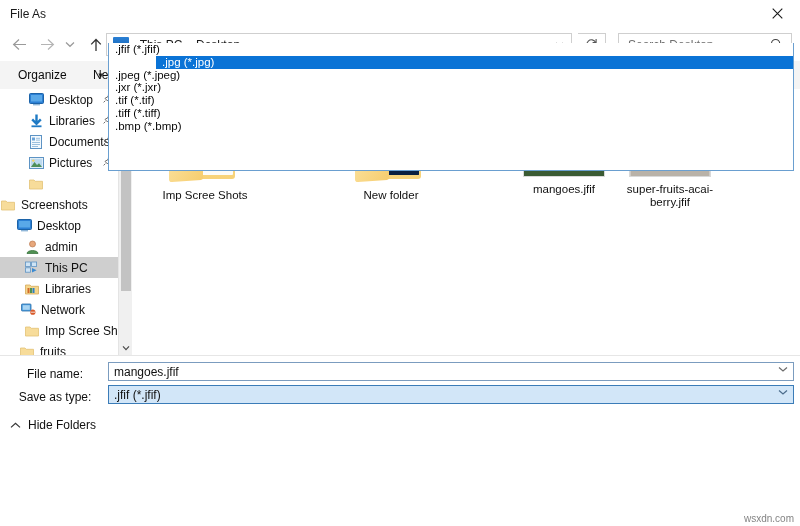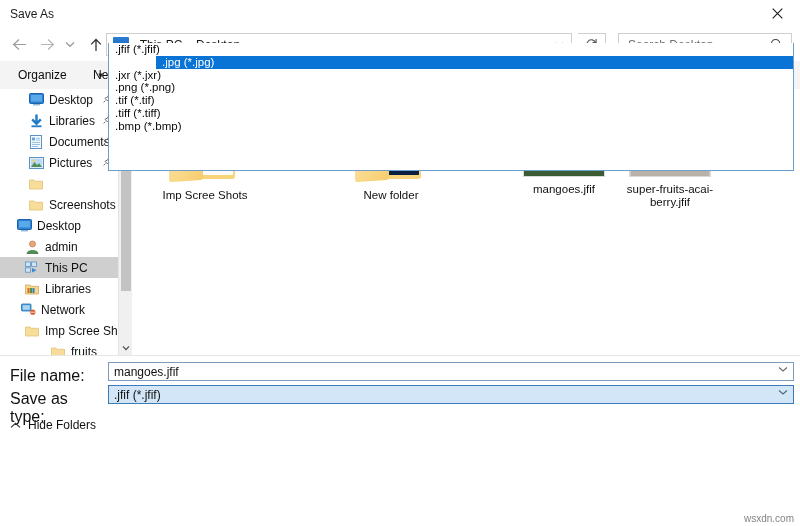--- a/index.html
+++ b/index.html
@@ -294,23 +294,23 @@
   
   .bottom {
     position: absolute;
     left: 0; top: 355px;
     width: 800px; height: 171px;
     background: #ffffff;
     border-top: 1px solid #e6e6e6;
   }
   .field-label {
     position: absolute;
-    font-size: 16px;
+    font-size: 12px;
     color: #101010;
-    text-align: left;
+    text-align: center;
     width: 90px;
   }
   .lbl-filename { left: 10px; top: 11px; }
   .lbl-savetype { left: 10px; top: 34px; }
 
   .combo {
     position: absolute;
     left: 108px;
     height: 19px;
     box-sizing: border-box;
@@ -389,21 +389,21 @@
   }
 
   svg { display: block; }
 </style>
 </head>
 <body>
 
 <div id="dialog">
 
   <div class="titlebar">
-    <div class="titlebar-text">Save As</div>
+    <div class="titlebar-text">File As</div>
     <div class="close-btn">
       <svg width="11" height="11" viewBox="0 0 11 11">
         <path d="M0.7 0.7 L10.3 10.3 M10.3 0.7 L0.7 10.3" stroke="#1a1a1a" stroke-width="1.1" fill="none"></path>
       </svg>
     </div>
   </div>
 
   <div class="navbar">
     <div class="nav-btn nav-back">
       <svg width="15" height="13" viewBox="0 0 15 13">
@@ -555,21 +555,21 @@
 
     <div class="tree-item" style="padding-left:28px">
       <span class="tree-ico">
         <svg width="14" height="12" viewBox="0 0 14 12">
           <path d="M0.5 2 H5 L6.2 3.3 H13.5 V11 H0.5 Z" fill="#f7dc9a" stroke="#e3c275" stroke-width="0.8"></path>
         </svg>
       </span>
       <span></span>
     </div>
 
-    <div class="tree-item" style="padding-left:28px">
+    <div class="tree-item" style="">
       <span class="tree-ico">
         <svg width="14" height="12" viewBox="0 0 14 12">
           <path d="M0.5 2 H5 L6.2 3.3 H13.5 V11 H0.5 Z" fill="#f7dc9a" stroke="#e3c275" stroke-width="0.8"></path>
         </svg>
       </span>
       <span>Screenshots</span>
     </div>
 
     <div class="tree-item" style="padding-left:16px">
       <span class="tree-ico">
@@ -630,21 +630,21 @@
 
     <div class="tree-item" style="padding-left:24px">
       <span class="tree-ico">
         <svg width="14" height="12" viewBox="0 0 14 12">
           <path d="M0.5 2 H5 L6.2 3.3 H13.5 V11 H0.5 Z" fill="#f7dc9a" stroke="#e3c275" stroke-width="0.8"></path>
         </svg>
       </span>
       <span>Imp Scree Shots</span>
     </div>
 
-    <div class="tree-item" style="padding-left:50px">
+    <div class="tree-item" style="padding-left:19px">
       <span class="tree-ico">
         <svg width="14" height="12" viewBox="0 0 14 12">
           <path d="M0.5 2 H5 L6.2 3.3 H13.5 V11 H0.5 Z" fill="#f7dc9a" stroke="#e3c275" stroke-width="0.8"></path>
         </svg>
       </span>
       <span>fruits</span>
     </div>
   </div>
 
   <div class="sb-scroll">
@@ -781,22 +781,22 @@
             <path d="M1 5.4 L5.5 1.3 L10 5.4" stroke="#333" stroke-width="1.2" fill="none"></path>
           </svg>
       </span>
       <span>Hide Folders</span>
     </div>
   </div>
 
   <div class="dropdown">
     <div class="dd-item">.jfif (*.jfif)</div>
     <div class="dd-item selected">.jpg (*.jpg)</div>
+    <div class="dd-item">.jpeg (*.jpeg)</div>
     <div class="dd-item">.jxr (*.jxr)</div>
-    <div class="dd-item">.png (*.png)</div>
     <div class="dd-item">.tif (*.tif)</div>
     <div class="dd-item">.tiff (*.tiff)</div>
     <div class="dd-item">.bmp (*.bmp)</div>
   </div>
 
   <div class="watermark">wsxdn.com</div>
 
 </div>
 
 </body></html>

